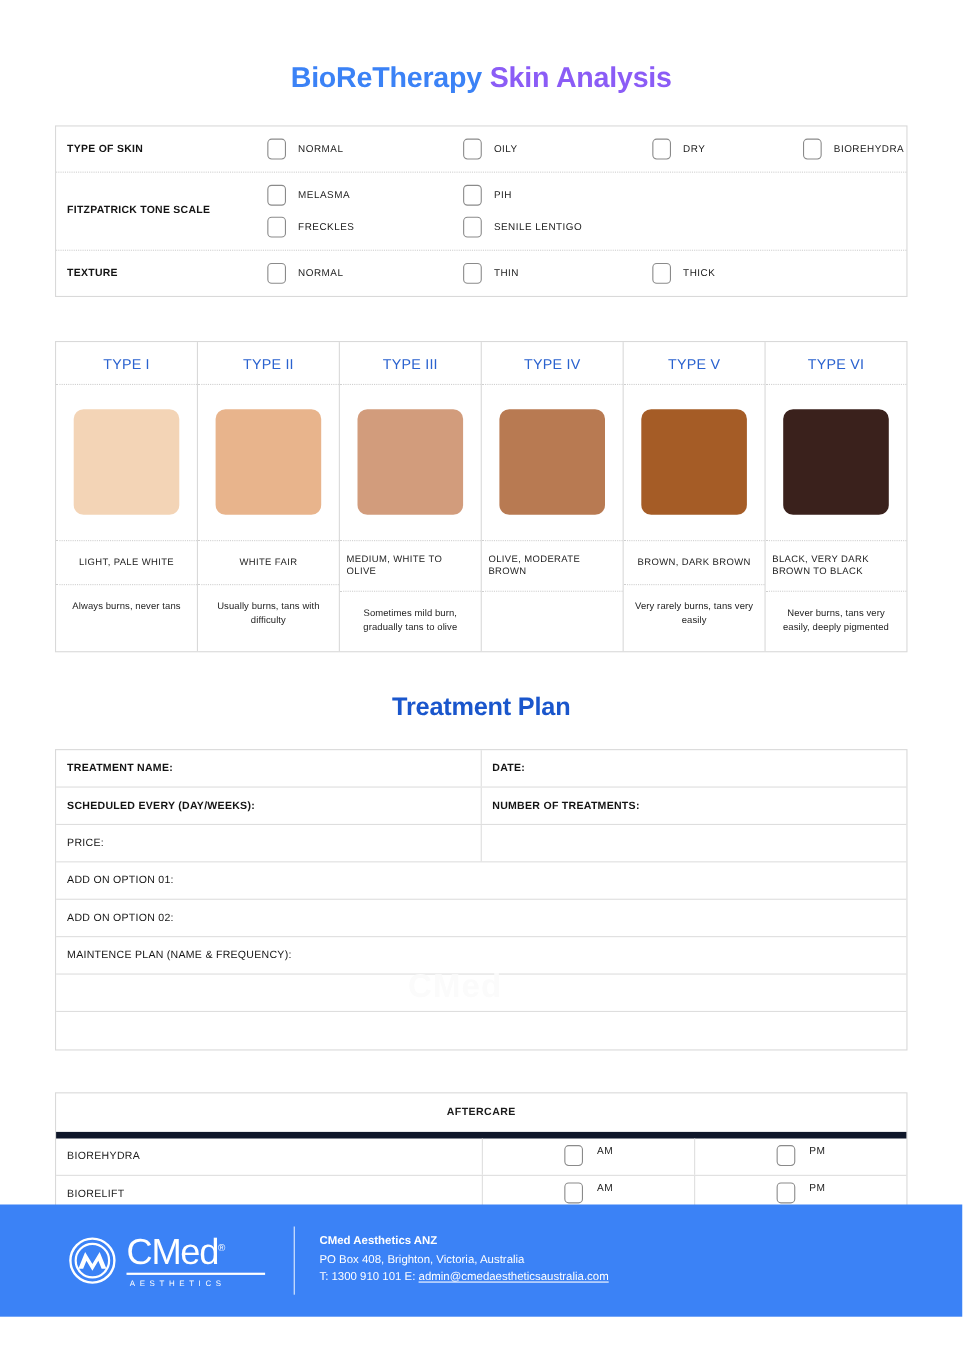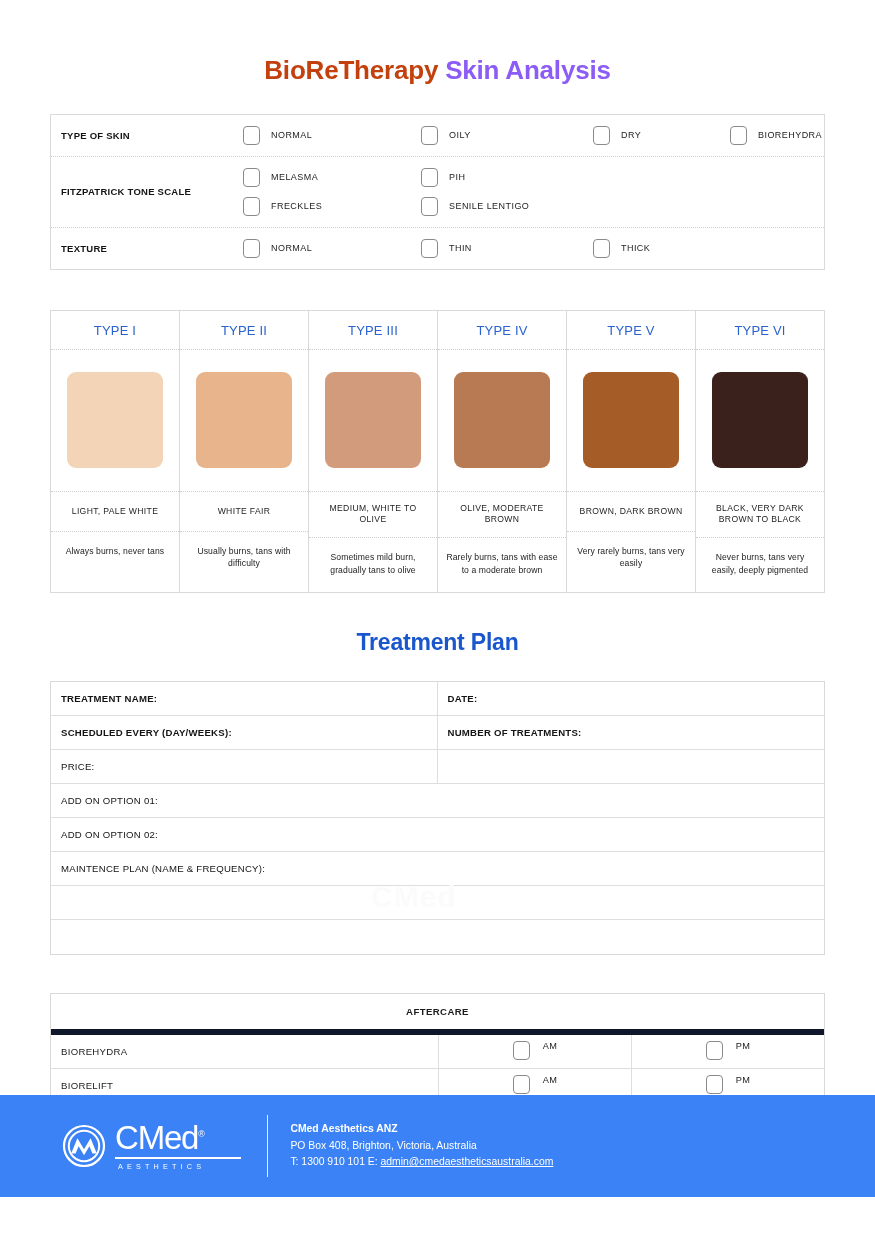--- a/index.html
+++ b/index.html
@@ -18,21 +18,21 @@
 
   
   .main-title {
     text-align: center;
     font-size: 26px;
     font-weight: bold;
     letter-spacing: -0.2px;
     padding-top: 56px;
     line-height: 1.15;
   }
-  .main-title .dark { color: #c2410c; }
+  .main-title .dark { color: #3b82f6; }
   .main-title .blue { color: #8b5cf6; }
 
   .section-title {
     text-align: center;
     font-size: 23px;
     font-weight: bold;
     color: #1a56cc;
     margin-top: 36px;
     letter-spacing: -0.2px;
   }
@@ -119,21 +119,21 @@
     align-items: center;
     justify-content: center;
     border-bottom: 1px dotted #cfcfcf;
   }
   .swatch {
     width: 96px;
     height: 96px;
     border-radius: 9px;
   }
   .fitz-name {
-    text-align: center;
+    text-align: left;
     font-size: 8.6px;
     letter-spacing: 0.35px;
     padding: 11px 6px;
     min-height: 40px;
     display: flex;
     align-items: center;
     justify-content: center;
     border-bottom: 1px dotted #cfcfcf;
     line-height: 1.35;
   }
@@ -390,21 +390,20 @@
         </div>
         <div class="fitz-name">MEDIUM, WHITE TO OLIVE</div>
         <div class="fitz-desc">Sometimes mild burn, gradually tans to olive</div>
       </div>
       <div class="fitz-col">
         <div class="fitz-head">TYPE IV</div>
         <div class="fitz-swatch-cell">
           <div class="swatch" style="background: rgb(184, 122, 82);"></div>
         </div>
         <div class="fitz-name">OLIVE, MODERATE BROWN</div>
-        <div class="fitz-desc">Rarely burns, tans with ease to a moderate brown</div>
       </div>
       <div class="fitz-col">
         <div class="fitz-head">TYPE V</div>
         <div class="fitz-swatch-cell">
           <div class="swatch" style="background: rgb(165, 92, 38);"></div>
         </div>
         <div class="fitz-name">BROWN, DARK BROWN</div>
         <div class="fitz-desc">Very rarely burns, tans very easily</div>
       </div>
       <div class="fitz-col">

